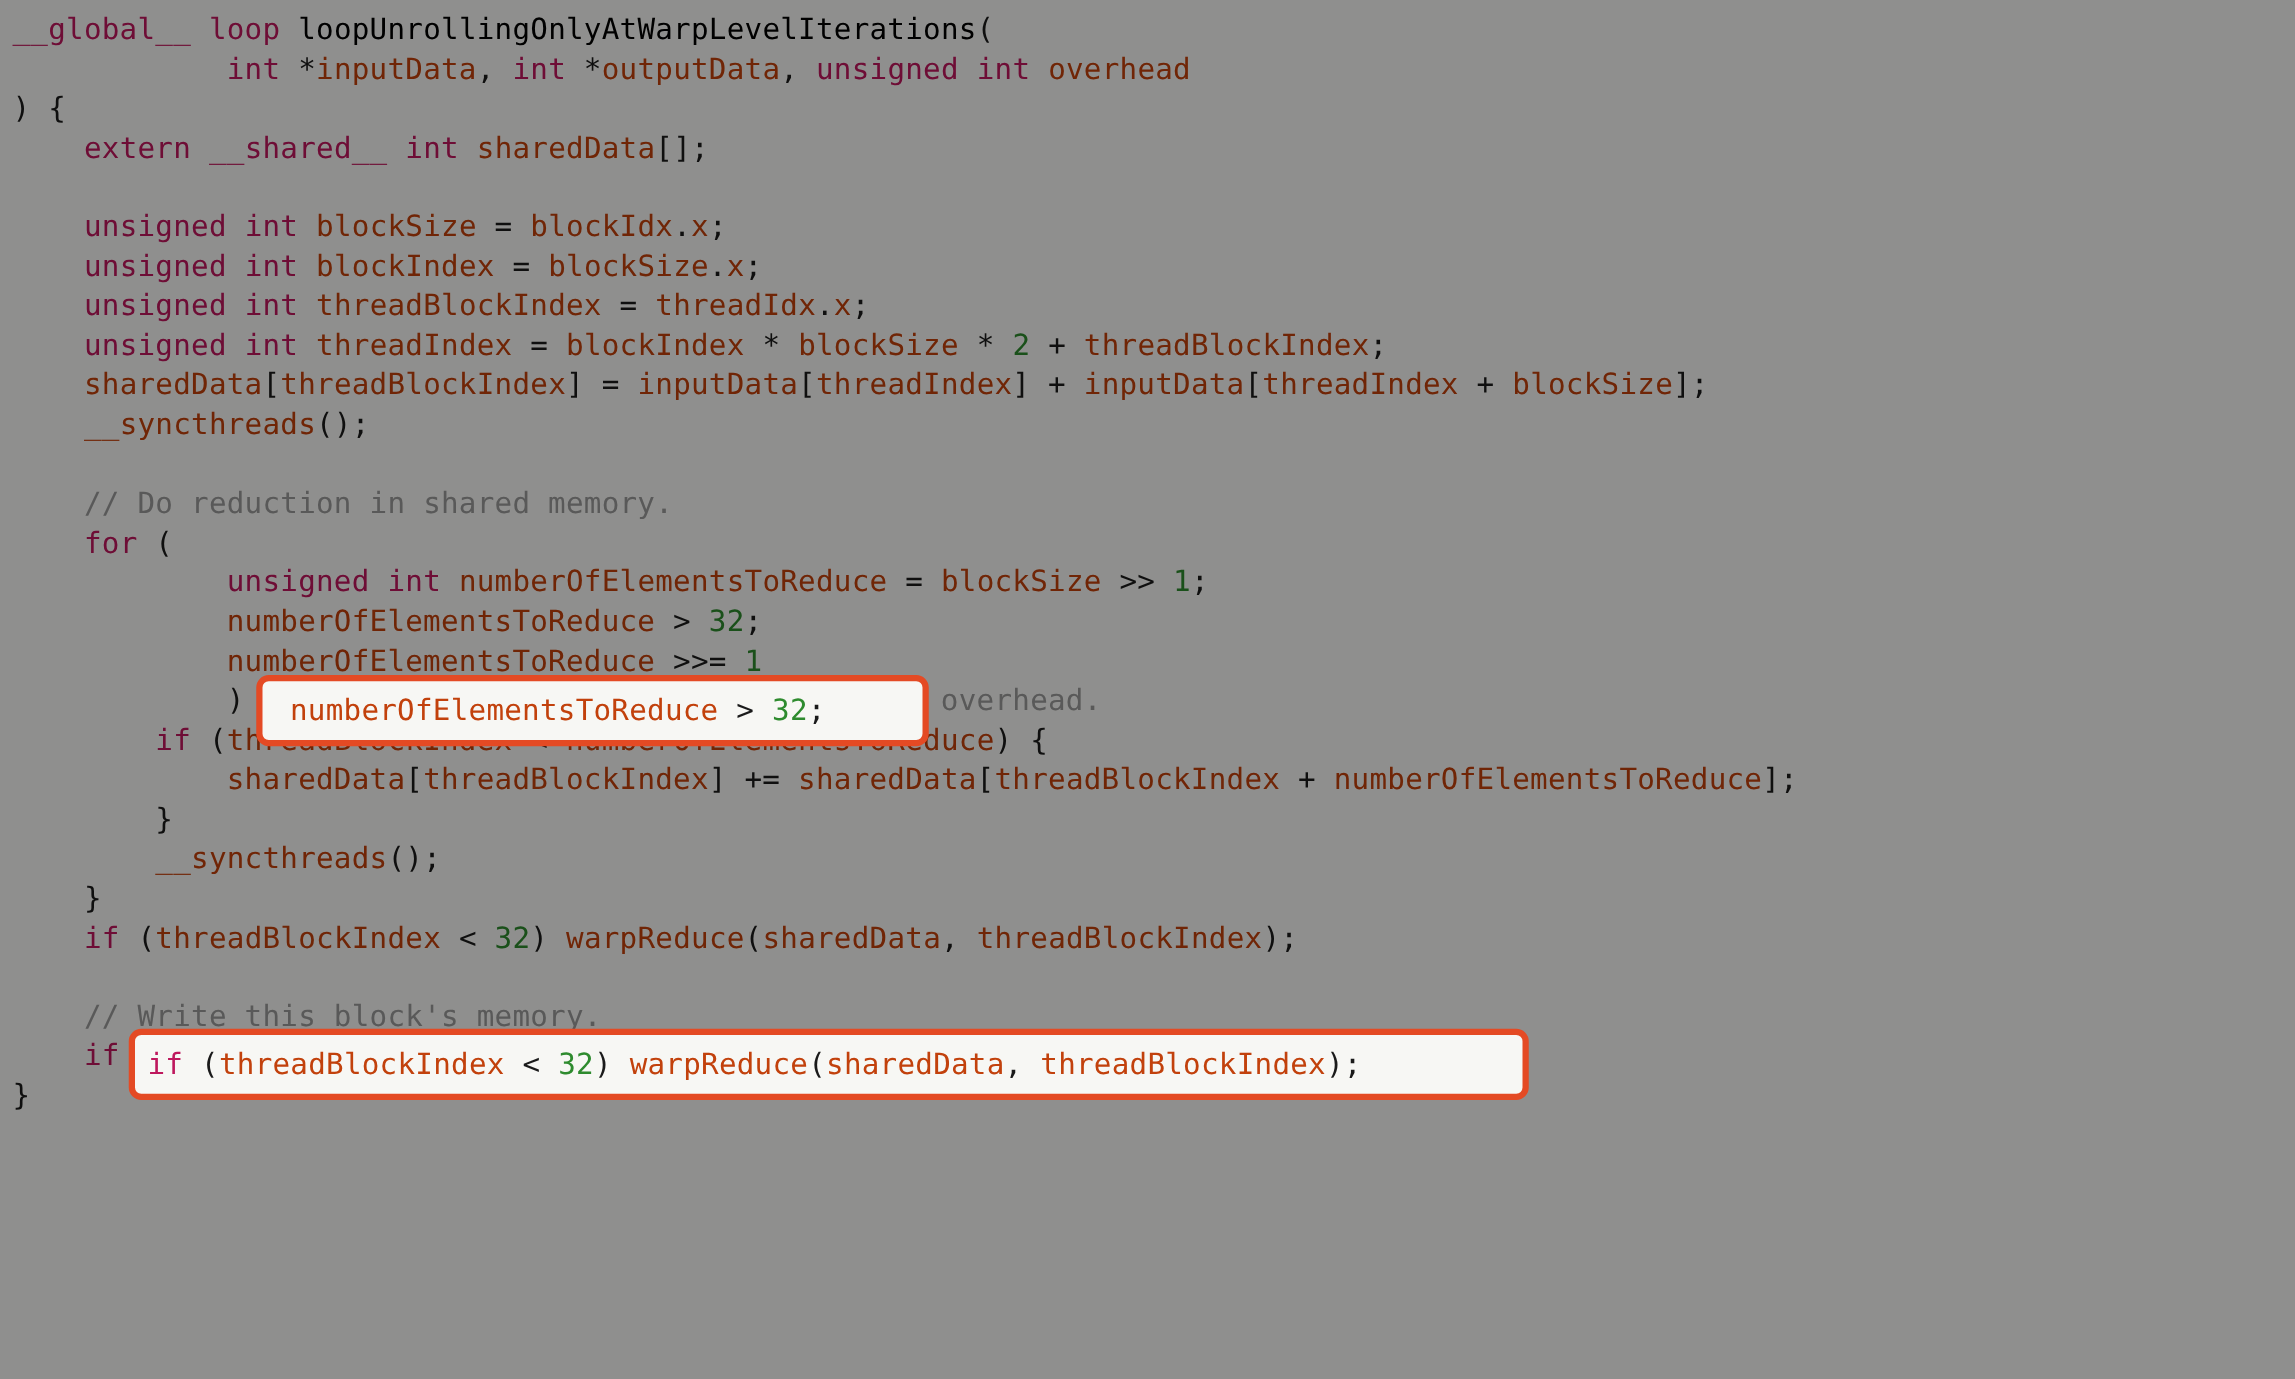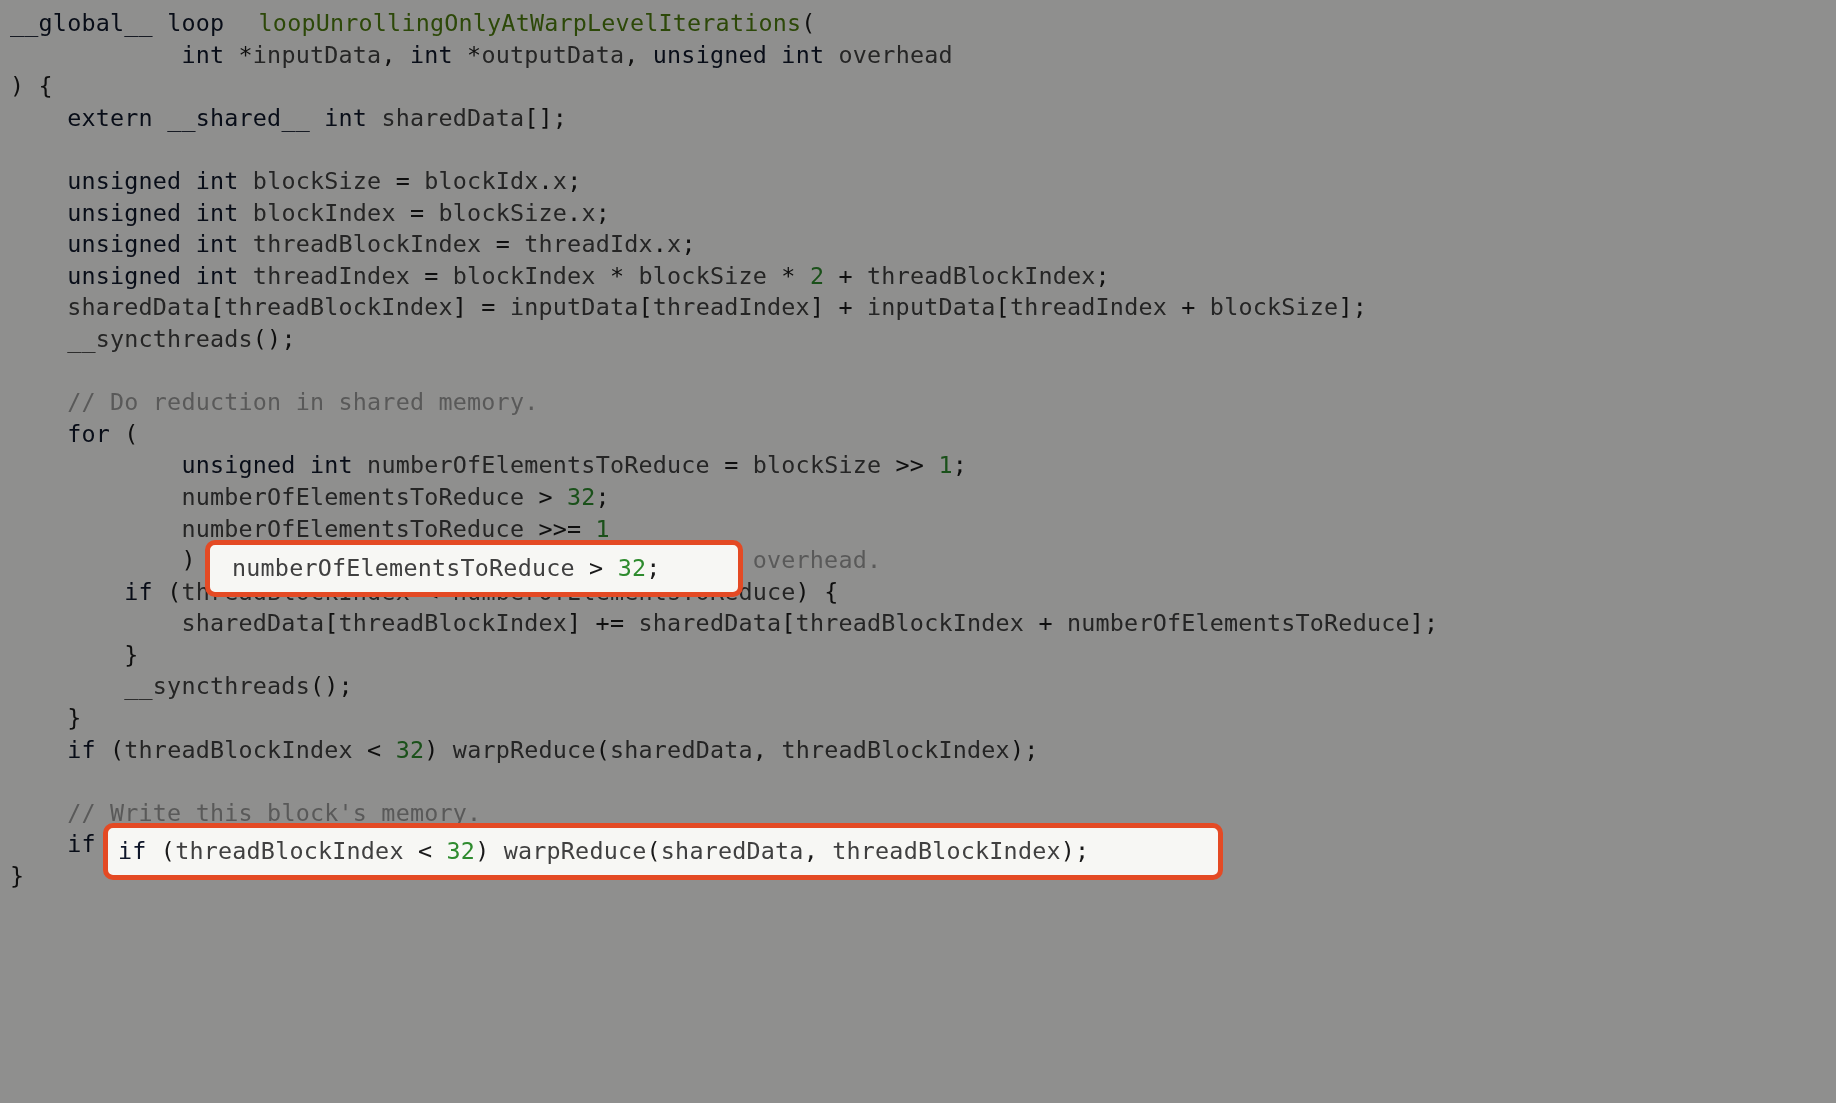--- a/index.html
+++ b/index.html
@@ -14,23 +14,23 @@
   }
   pre.code {
     margin: 0;
     padding: 8px 10px 0 10px;
     line-height: 1.35;
     font-size: 23.4px;
     white-space: pre;
     color: #1a1a1a;
     letter-spacing: 0.2px;
   }
-  .kw   { color: #0f172a; }      
-  .id   { color: #404040; }      
-  .func { color: #4d7c0f; margin-left: 20px; }      
+  .kw   { color: #be185d; }      
+  .id   { color: #c2410c; }      
+  .func { color: #000000; }      
   .num  { color: #2e8b2e; }      
   .cmt  { color: #9a9a9a; }
 
   
   .overlay {
     position: absolute;
     left: 0; top: 0;
     width: 1836px;
     height: 1103px;
     background: rgba(0,0,0,0.42);

